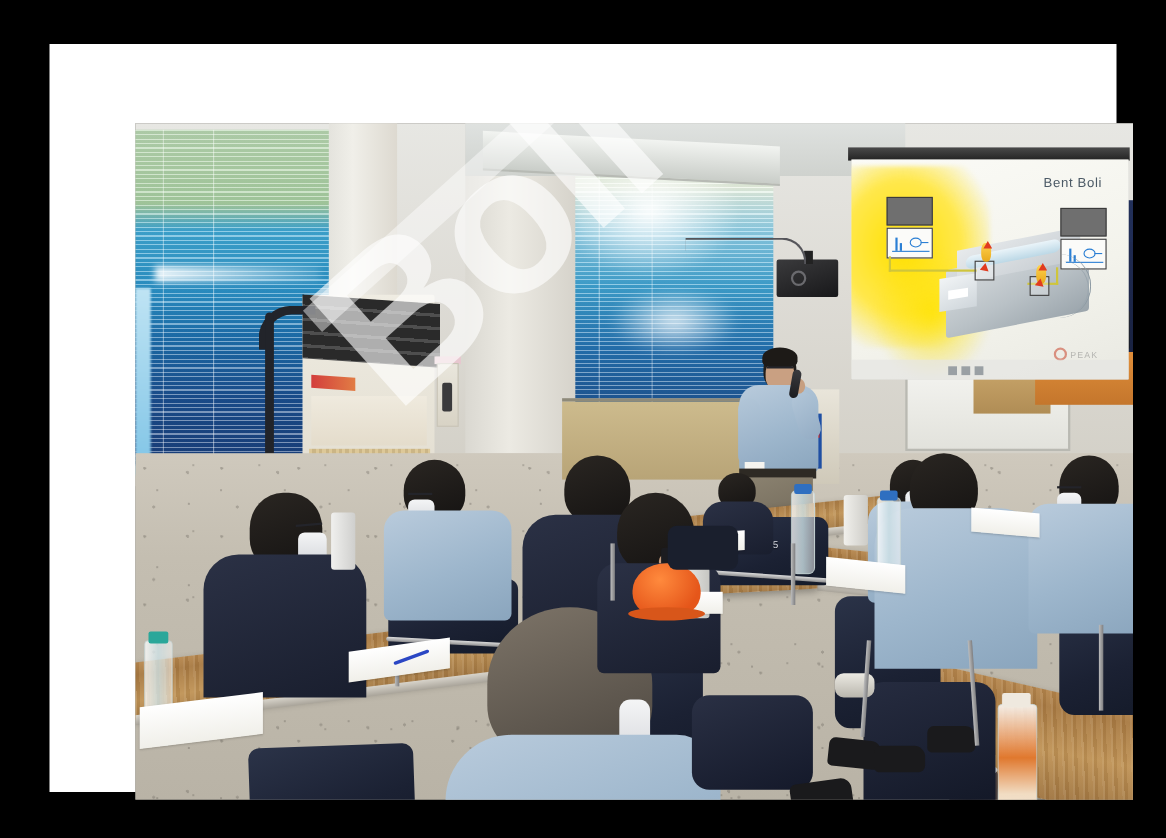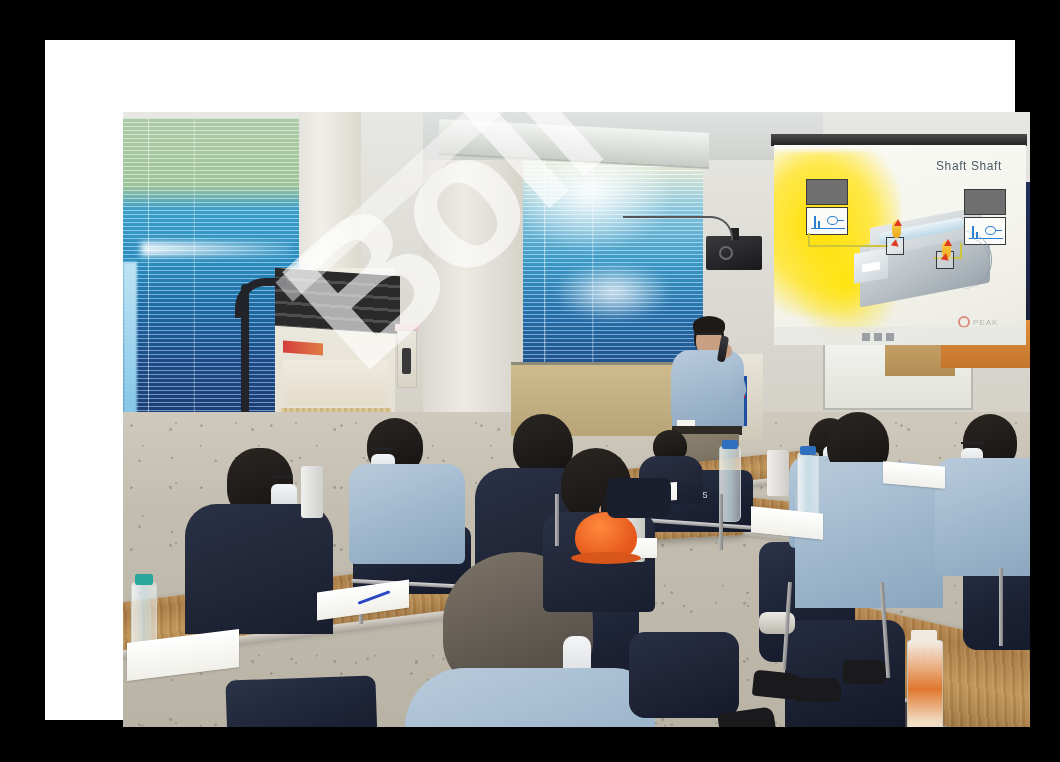--- a/index.html
+++ b/index.html
@@ -486,21 +486,21 @@
       <div class="layer" id="rear-counter"></div>
       <div class="layer" id="monitor"></div>
       <div class="layer" id="monitor-stand"></div>
 
       <div class="layer" id="screen-housing"></div>
       <div class="layer" id="screen">
         <div id="slide">
           <div id="slide-yellow"></div>
           <div id="slide-yellow2"></div>
 
-          <div id="slide-title">Shaft Shaft</div>
+          <div id="slide-title">Bent Boli</div>
 
           <div id="slide-machine"></div>
           <div id="slide-machine-top"></div>
           <div id="slide-shaft"></div>
           <div id="slide-motor"></div>
           <div id="slide-motor-slot"></div>
 
           <div class="slide-box slide-box-dark" style="left:32px;top:34px;width:42px;height:26px;"></div>
           <div class="slide-box" style="left:32px;top:62px;width:42px;height:28px;">
             <div class="slide-plot-line" style="left:4px;bottom:5px;width:34px;height:1.5px;"></div>

